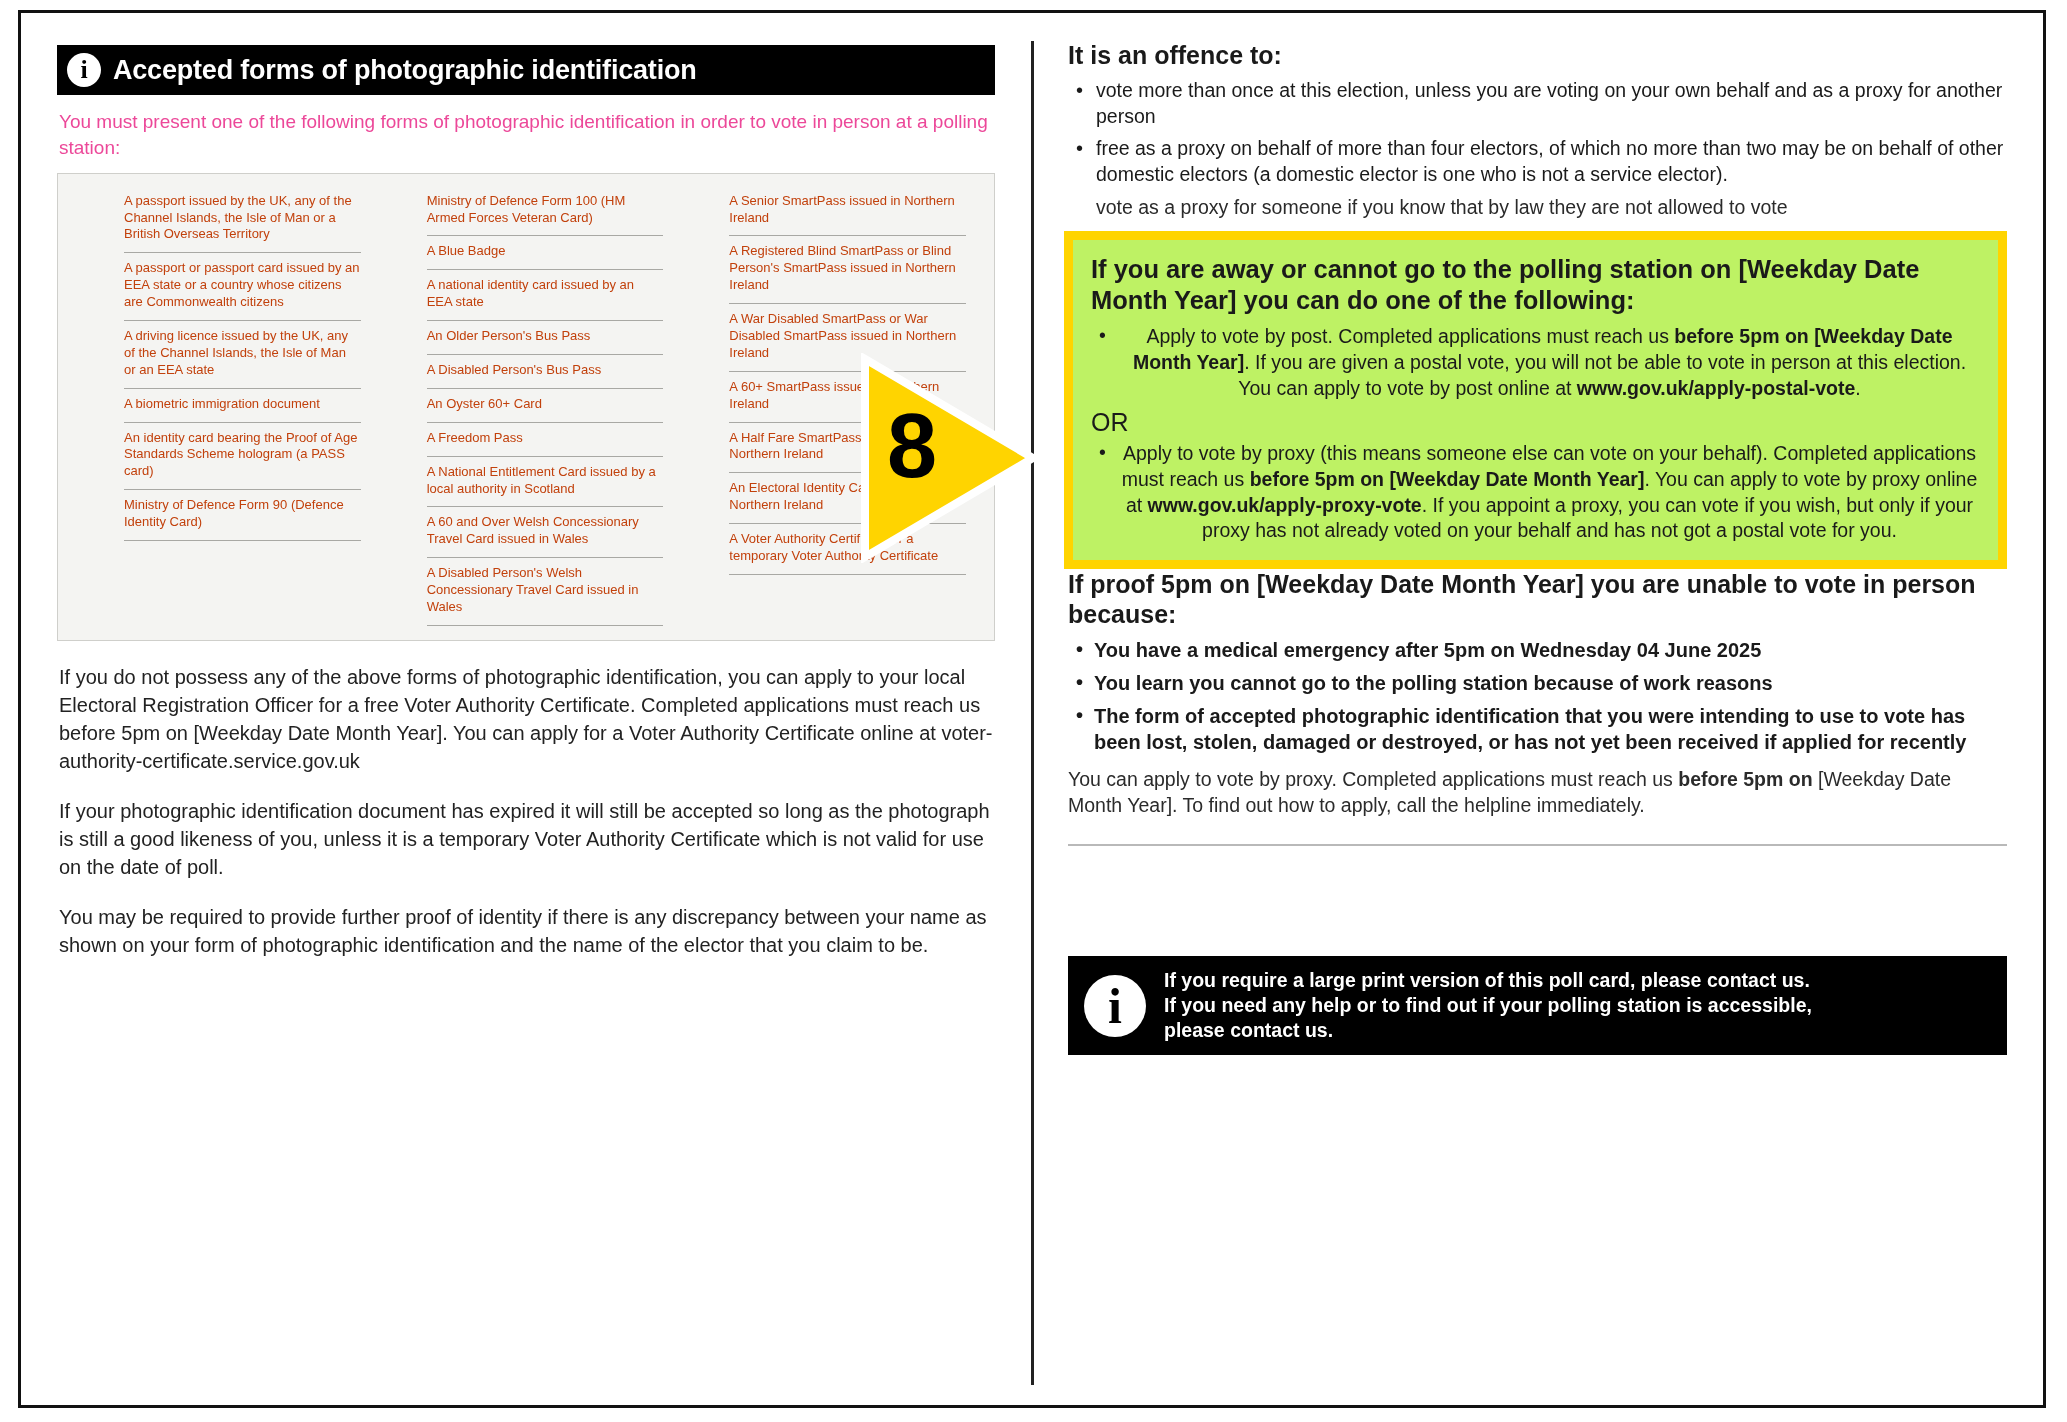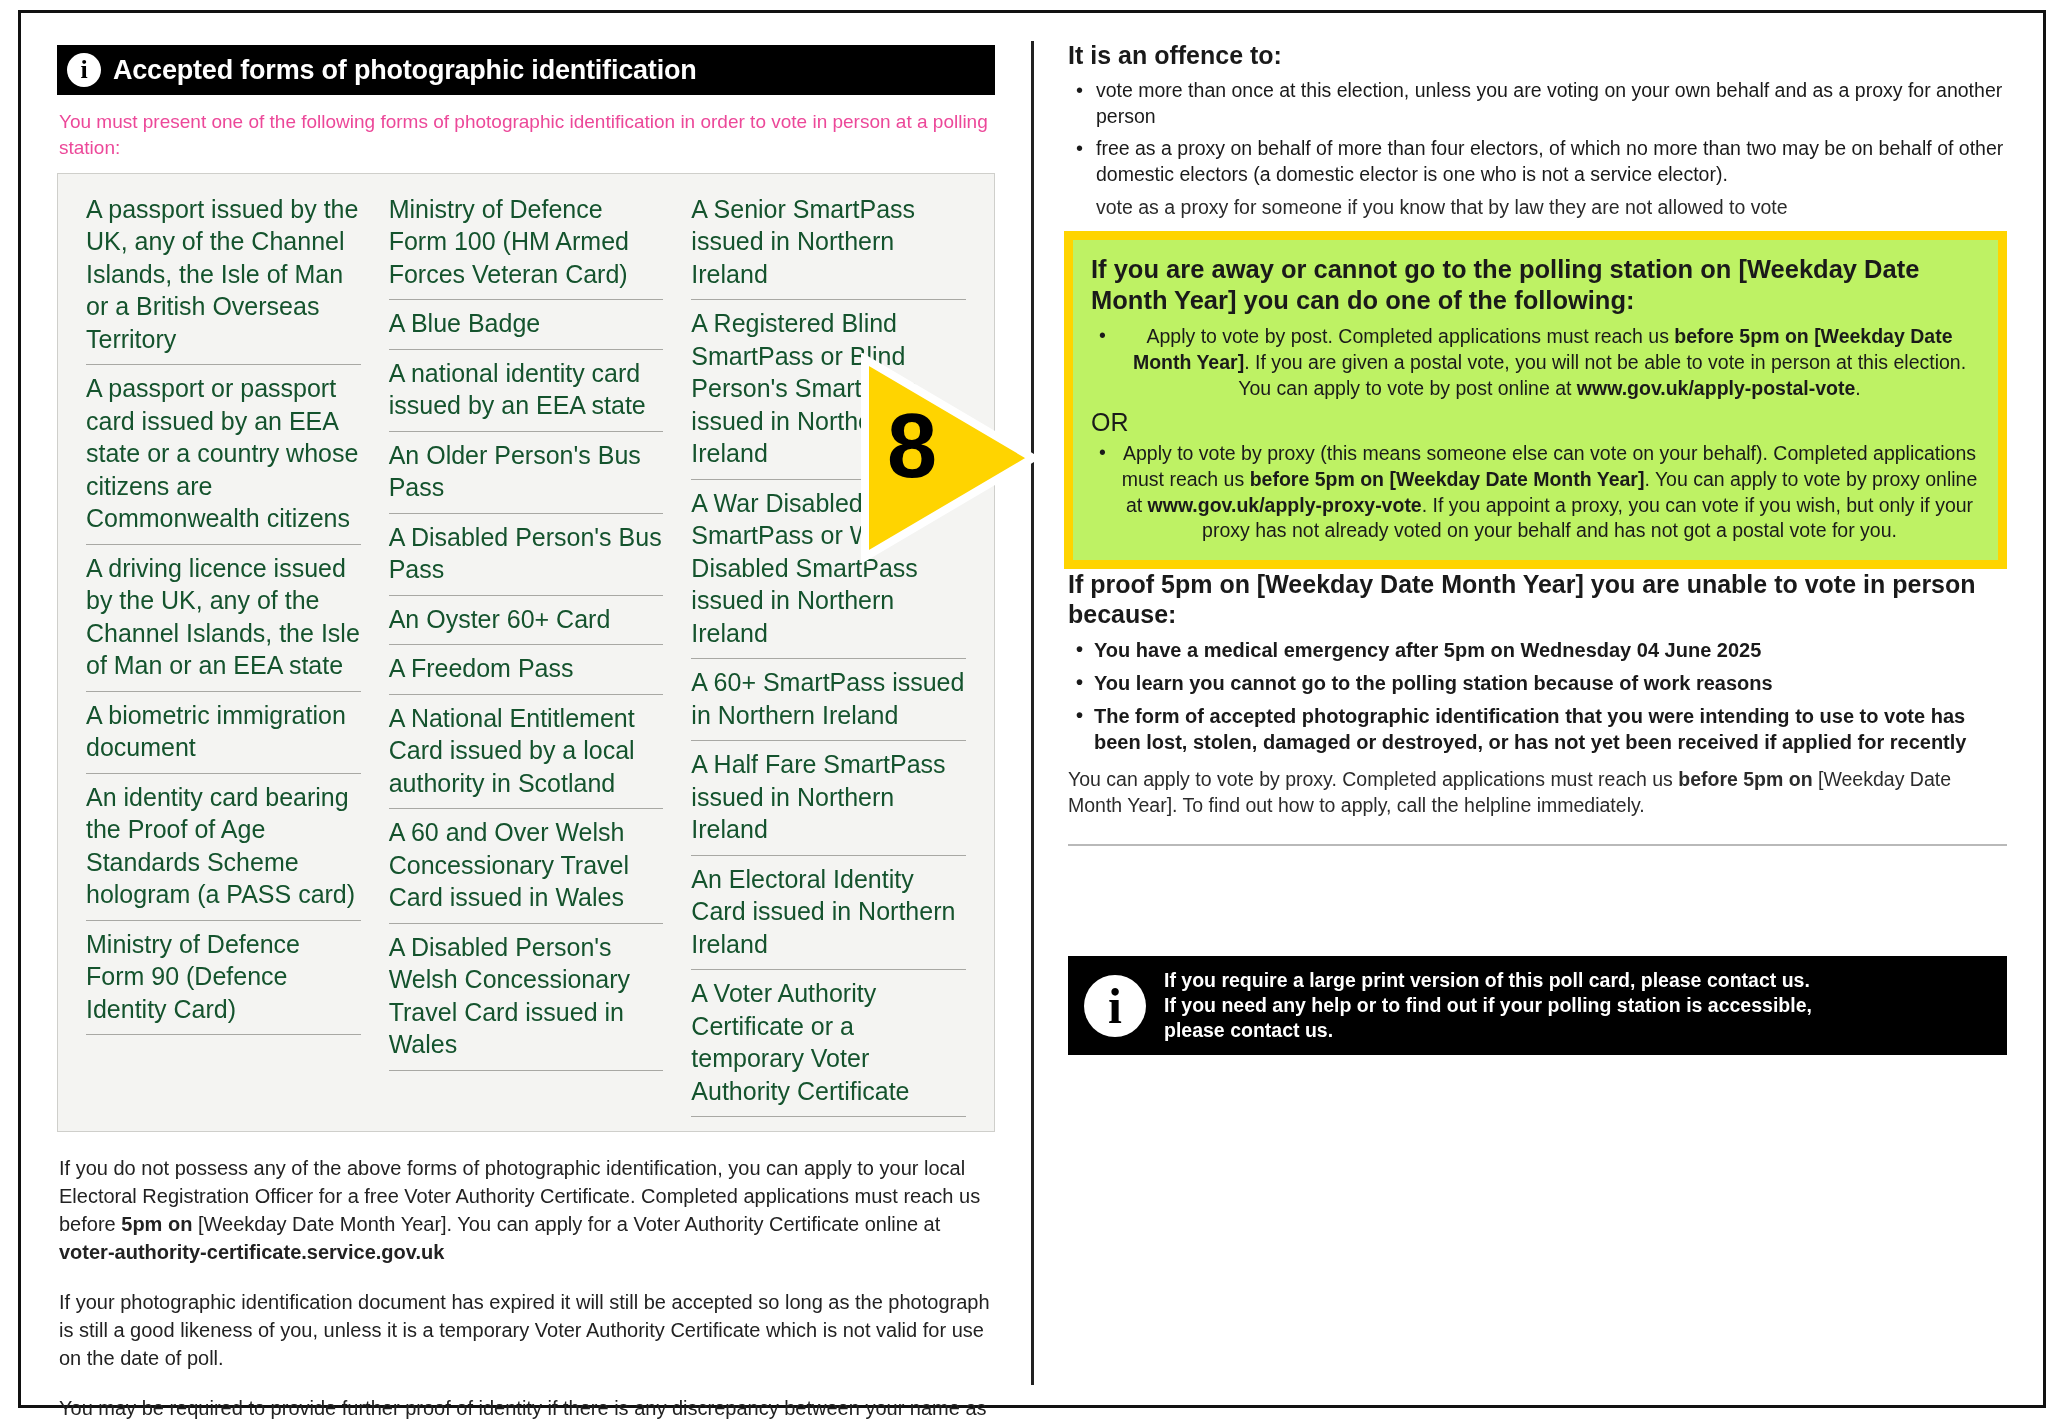--- a/index.html
+++ b/index.html
@@ -95,37 +95,38 @@
   }
   .id-col {
     flex: 1;
     padding: 0 14px;
     box-sizing: border-box;
   }
   .id-col:not(:last-child) {
     border-right: 0px solid transparent;
   }
   .id-item {
-    font-size: 25px;
+    font-size: 13px;
     line-height: 1.3;
     padding: 7px 0 9px 0;
     border-bottom: 1.5px solid #a8a8a4;
-    color: #14532d;
+    color: #c2410c;
+    margin-left: 38px;
   }
   .id-item:last-child {
     border-bottom: 1.5px solid #a8a8a4;
   }
 
   .para {
     font-size: 20px;
     line-height: 1.4;
     margin: 22px 2px 0 2px;
     color: #222;
   }
-  .para b { font-weight: bold; }
+  .para b { font-weight: normal; }
 
   
   .rt-heading {
     font-size: 25px;
     font-weight: bold;
     margin: 0 0 8px 0;
   }
   ul.bullets {
     margin: 0;
     padding-left: 26px;

